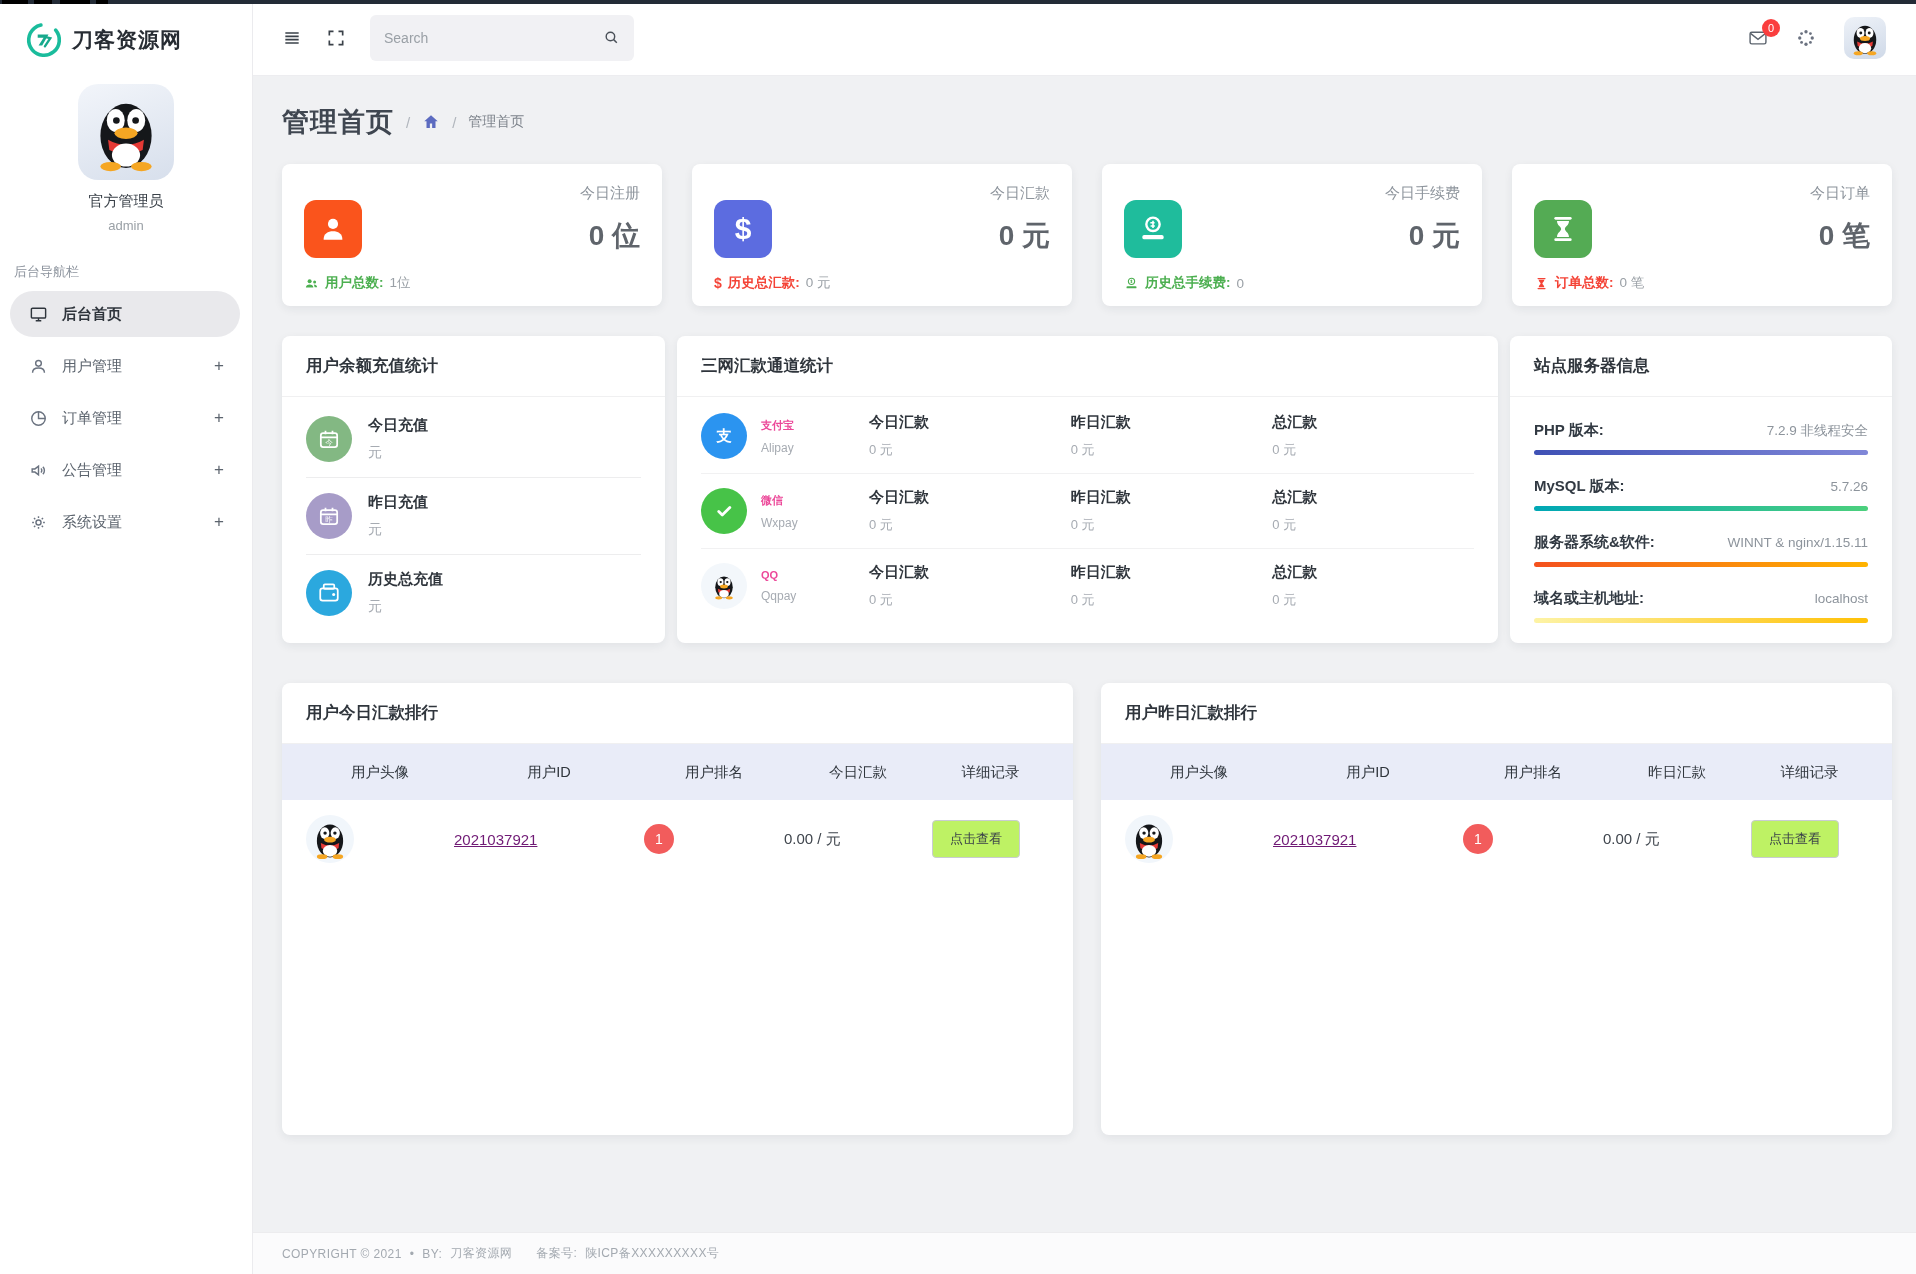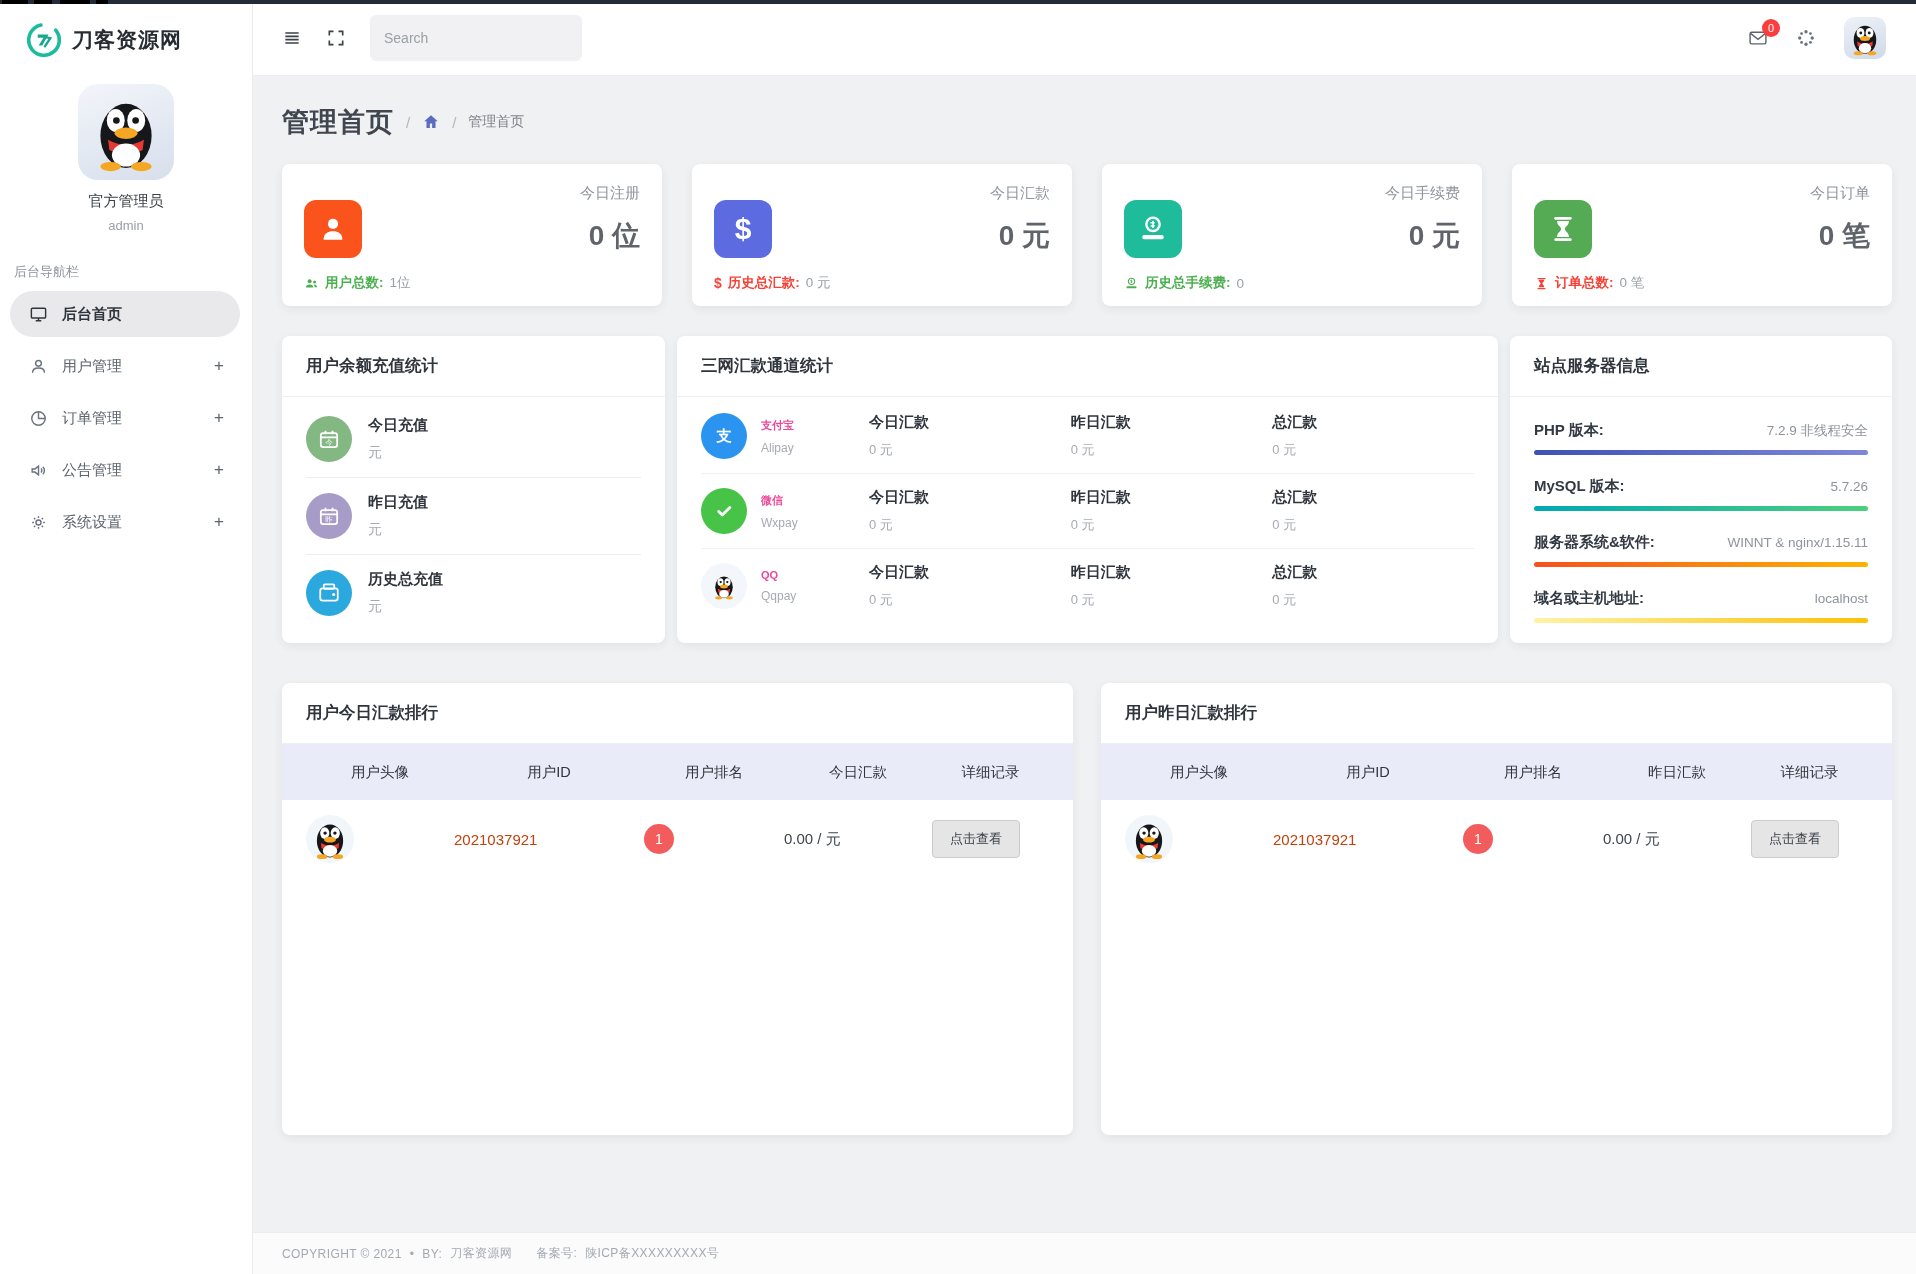--- a/index.html
+++ b/index.html
@@ -34,21 +34,21 @@
   .nav-item.active .nicon svg { stroke:#2f353c; }
   .nav-plus { margin-left:auto; font-size:17px; color:#5c646e; font-weight:normal; }
 
   
   .main { flex:1; display:flex; flex-direction:column; min-width:0; }
 
   .topbar { height:76px; background:#fff; border-bottom:1px solid #ededf0;
     display:flex; align-items:center; padding:0 30px; gap:24px; }
   .tb-icon { color:#3a4149; display:flex; align-items:center; cursor:pointer; }
   .tb-icon svg { width:20px; height:20px; }
-  .searchbox { width:212px; height:46px; background:#f1f1f4; border-radius:6px;
+  .searchbox { width:264px; height:46px; background:#f1f1f4; border-radius:6px;
     display:flex; align-items:center; padding:0 14px; gap:8px; }
   .searchbox input { flex:1; border:none; outline:none; background:transparent; font-size:14px; color:#555;
     font-family:inherit; }
   .searchbox input::placeholder { color:#9aa0a6; }
   .searchbox svg { width:17px; height:17px; }
   .tb-right { margin-left:auto; display:flex; align-items:center; gap:28px; }
   .mail-wrap { position:relative; cursor:pointer; }
   .mail-badge { position:absolute; top:-9px; right:-12px; min-width:18px; height:18px; border-radius:9px;
     background:#fa3e3e; color:#fff; font-size:11px; display:flex; align-items:center; justify-content:center; padding:0 4px; }
   .avatar-sm { width:42px; height:42px; border-radius:10px;
@@ -123,25 +123,25 @@
   .bar-domain { background:linear-gradient(90deg,#fdf3a5,#ffc107); }
 
   
   .tables { display:grid; grid-template-columns:1fr 1fr; gap:28px; margin-top:40px; }
   .table-card { min-height:452px; }
   .t-grid { display:grid; grid-template-columns:148px 190px 140px 148px 1fr; align-items:center; padding:0 24px; }
   .t-headrow { background:#e9ecf8; height:56px; font-size:14.5px; color:#2f353c;text-align:center; }
   .t-row { height:78px; }
   .t-avatar { width:48px; height:48px; border-radius:50%; background:#f1f6fb; display:flex; align-items:center; justify-content:center; }
   .t-avatar svg { width:42px; height:42px; }
-  .t-id { font-size:15px; color:#c2410c; }
+  .t-id { font-size:15px; color:#701a75;text-decoration:underline; }
   .rank-badge { width:30px; height:30px; border-radius:50%; background:#f25c5c; color:#fff; font-size:14px;
     display:flex; align-items:center; justify-content:center; }
   .t-amount { font-size:15px; color:#3f454d; }
-  .t-btn { display:inline-block; padding:9px 17px; background:#e5e5e5; border:1.5px solid #c9ccd1; border-radius:4px;
+  .t-btn { display:inline-block; padding:9px 17px; background:#bef264; border:1.5px solid #c9ccd1; border-radius:4px;
     font-size:13px; color:#3a4149; cursor:pointer; font-family:inherit; }
 
   .page-footer { height:42px; background:#fbfbfc; border-top:1px solid #ececee;
     display:flex; align-items:center; padding-left:30px; gap:8px; font-size:12px; color:#a3a9b0; letter-spacing:.4px; }
 </style>
 </head>
 <body>
 
 <svg width="0" height="0" style="position:absolute">
   <symbol id="sym-qq" viewBox="0 0 64 64">

